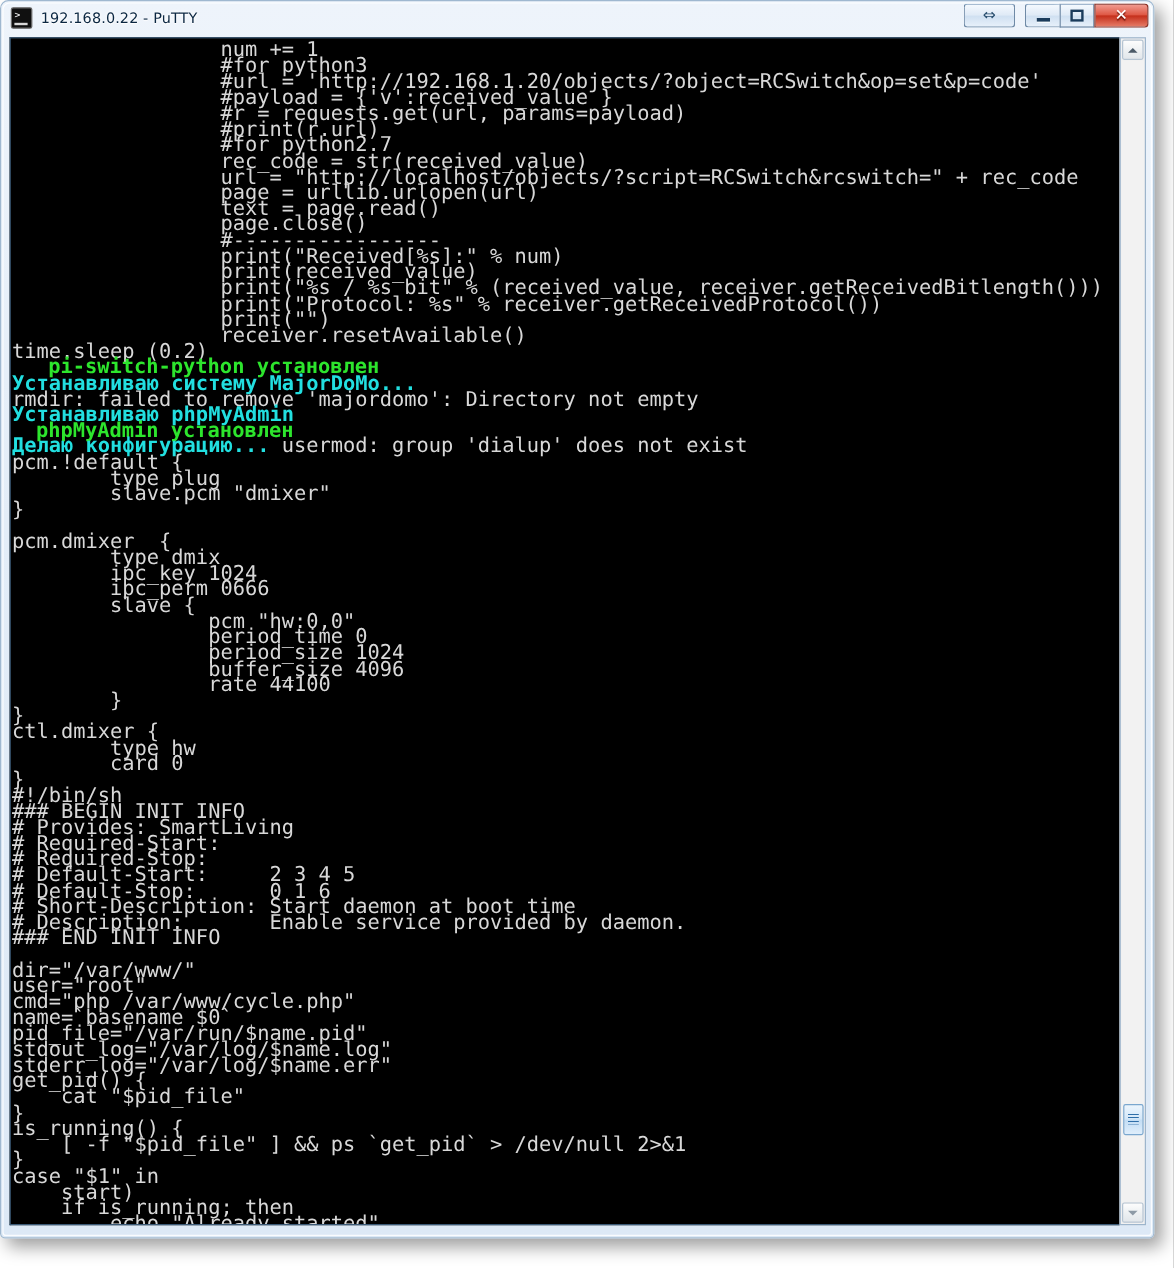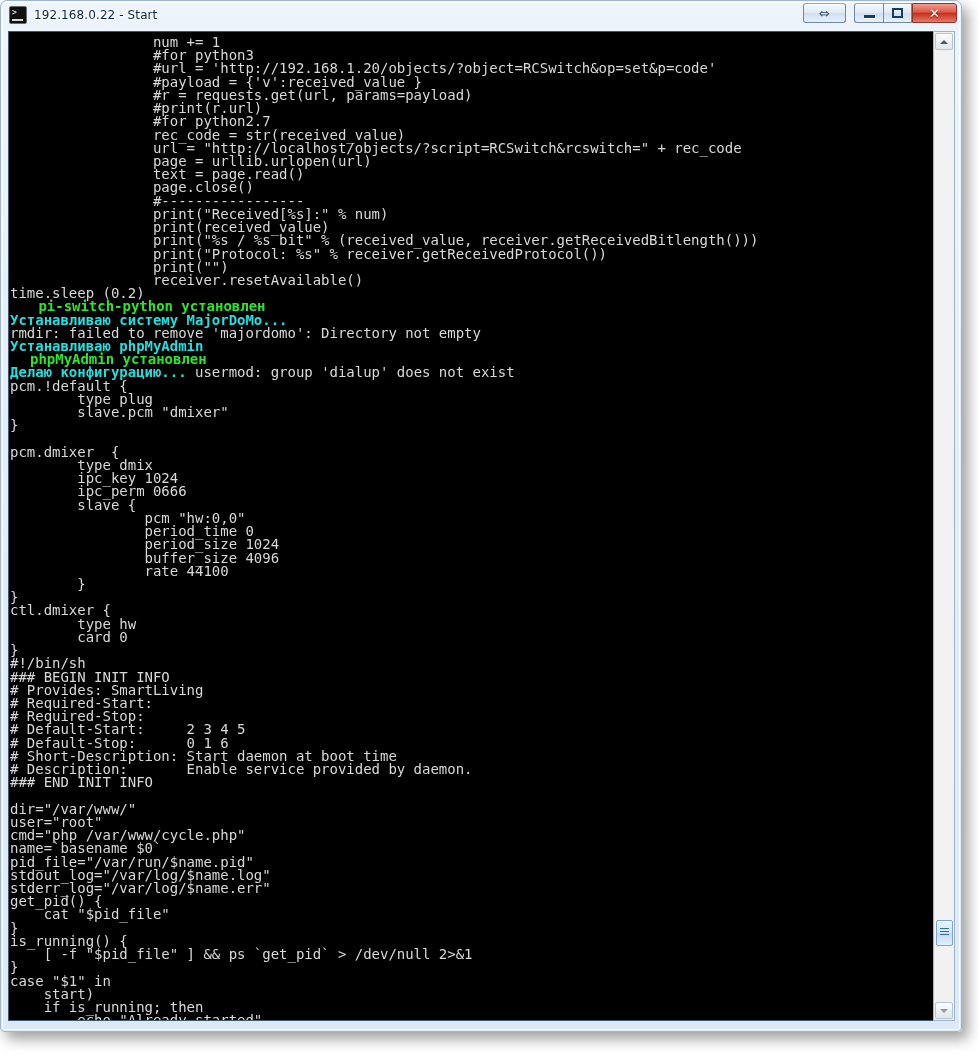--- a/index.html
+++ b/index.html
@@ -141,21 +141,21 @@
     overflow: hidden;
     box-sizing: border-box;
     border: 1px solid #3b5a77;
     border-right: none;
   }
   #screen {
     position: absolute;
     left: 1px;
     top: 4px;
     font-family: "DejaVu Sans Mono", monospace;
-    font-size: 14px;
+    font-size: 17px;
     line-height: 13.22px;
     white-space: pre;
     color: #d8d8d8;
     letter-spacing: -0.02px;
   }
   .ln { height: 13.22px; }
   .c-white   { color: #d8d8d8; }
   .c-green   { color: #2de52d; font-weight: bold; margin-left: 20px; }
   .c-cyan    { color: #22dfe0; font-weight: bold; text-align: right; }
 
@@ -230,21 +230,21 @@
 </head>
 <body>
 
 <div id="window">
 
   <div id="titlebar">
     <div id="app-icon">
       <span class="prompt">&gt;</span>
       <span class="bar"></span>
     </div>
-    <div id="title-text">192.168.0.22 - Start</div>
+    <div id="title-text">192.168.0.22 - PuTTY</div>
   </div>
 
   <div id="winbuttons">
     <div class="winbtn" id="btn-resize">
       <span class="glyph-resize">⇔</span>
     </div>
     <div class="winbtn grp-left" id="btn-min">
       <span class="glyph-min"></span>
     </div>
     <div class="winbtn grp-mid" id="btn-max">

